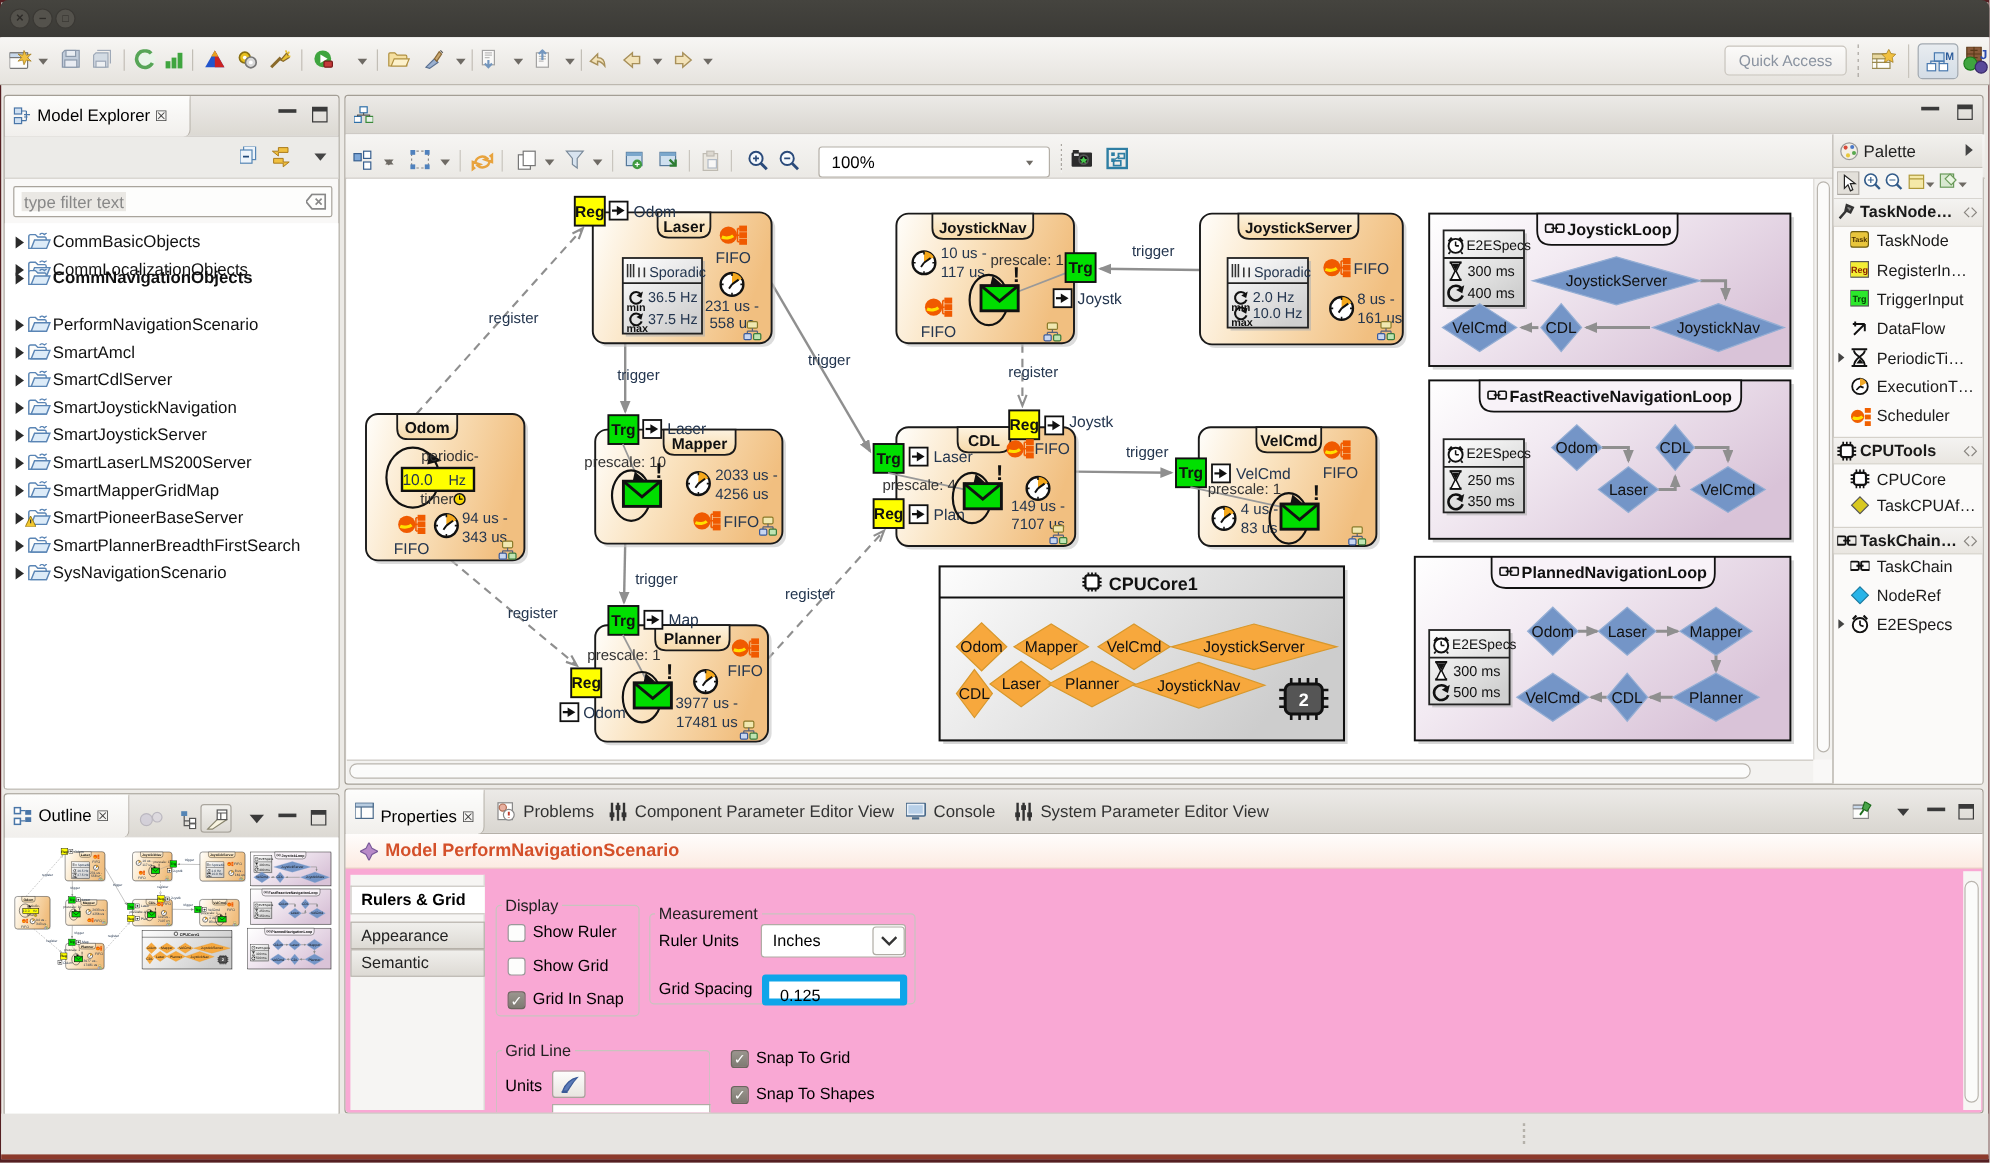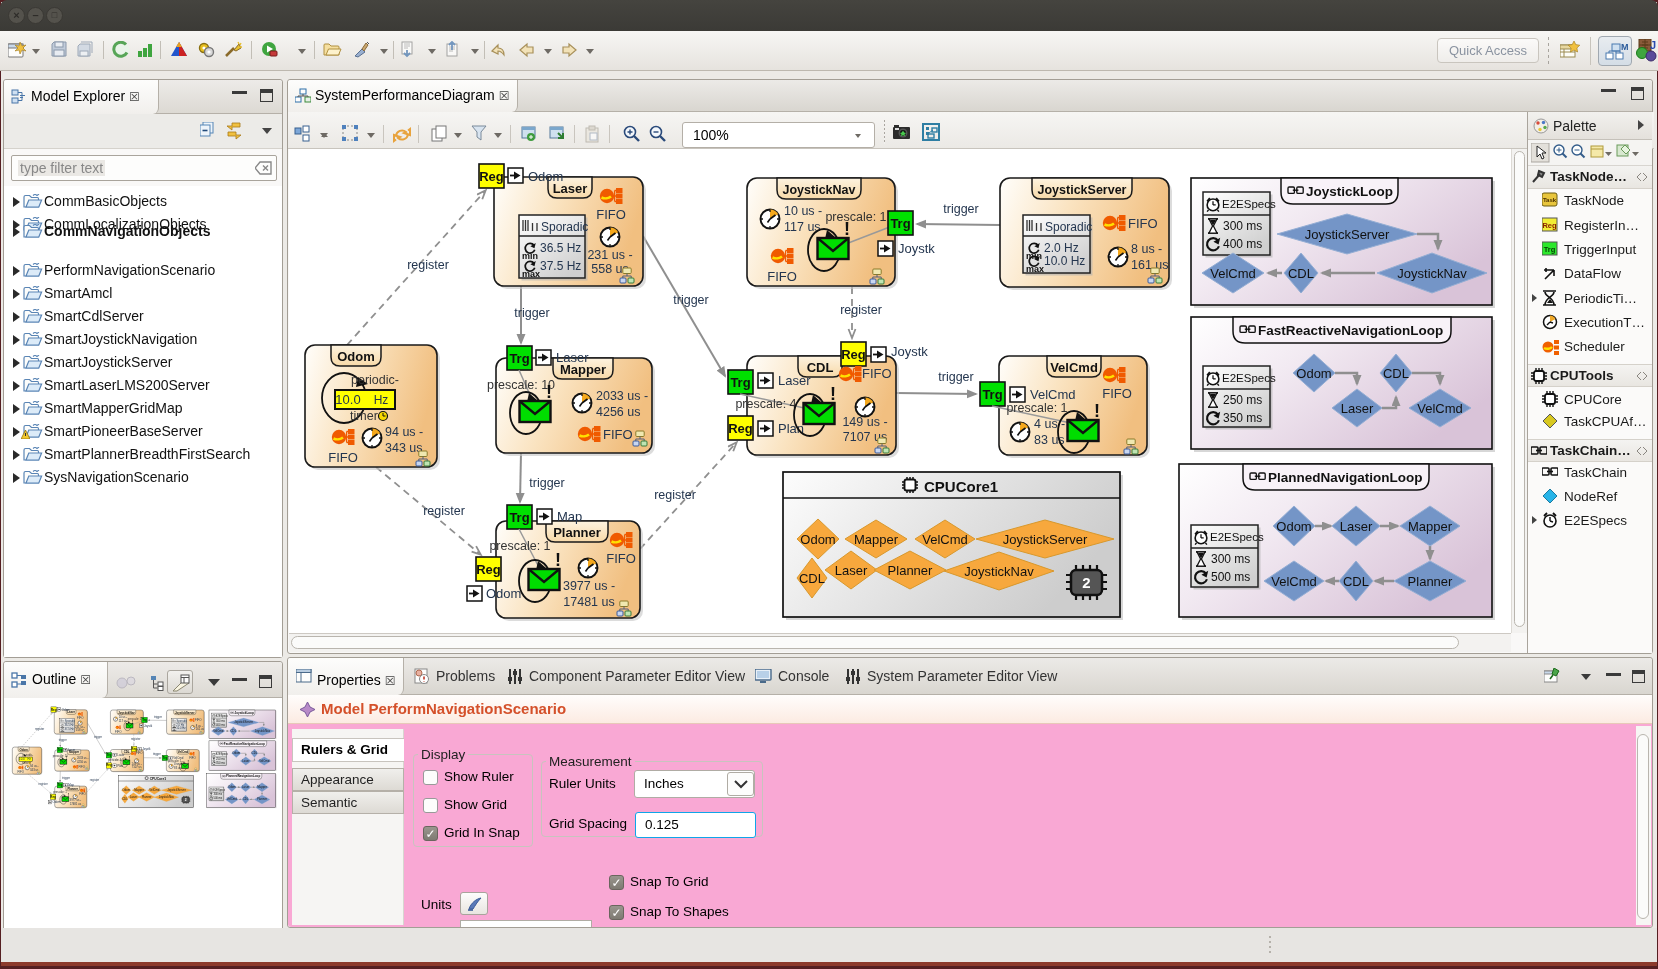--- a/index.html
+++ b/index.html
@@ -172,21 +172,20 @@
       <path d="M6 3 h6 M6 6 h6 M6 9 h6 M9 0 v12 M3 6 h12" stroke="#5a3a1a"></path>
     <circle cx="6" cy="14" r="5.5" fill="#3fa53f" stroke="#1a7a1a"></circle>
     <circle cx="15" cy="17" r="5" fill="#5a4a9a" stroke="#3a2a6a"></circle>
     <text x="14" y="10" font-size="11" font-weight="bold" fill="#2a4ab0">J</text>
   </svg>
 </div>
 
 <div class="panel" id="editor" style="left:287px; top:79px; width:1366px; height:575px;">
 
   <div class="ptabrow" style="height:32px;">
-    <div class="ptab" style="padding-left:27px; font-size:14px; height:32px;">SystemPerformanceDiagram <span style="color:#444; font-size:12px;">☒</span></div>
     <svg class="abs" style="left:7px; top:8px;" width="16" height="16" viewBox="0 0 16 16">
       <rect x="5" y="1" width="6" height="5" fill="#fdfdfd" stroke="#2d6fa8"></rect>
         <rect x="0" y="9" width="6" height="5" fill="#fdfdfd" stroke="#2d6fa8"></rect>
         <rect x="10" y="9" width="6" height="5" fill="#e8f0e8" stroke="#3a8a3a"></rect>
       <path d="M8 6 V8 M3 9 V8 H13 V9" stroke="#555" fill="none"></path>
     </svg>
     <div class="micon" style="left:1313px; top:9px; width:15px; height:12px; border-top:3px solid #3a3a3a;"></div>
     <div class="micon" style="left:1343px; top:7px; width:13px; height:13px; border:1.5px solid #3a3a3a; border-top:4px solid #3a3a3a;"></div>
   </div>
 
@@ -1160,24 +1159,27 @@
     <div class="abs" style="left:261px; top:52px; font-size:13.5px;">Ruler Units</div>
     <div class="abs" style="left:346px; top:46px; width:121px; height:28px; background:#fff; border:1px solid #b0aca4; border-radius:3px;">
       <div class="abs" style="left:9px; top:5px; font-size:13.5px;">Inches</div>
       <div class="abs" style="left:92px; top:1px; width:27px; height:24px; background:#fdfdfc; border:1px solid #b0aca4; border-radius:3px;">
         <svg class="abs" style="left:6px; top:7px;" width="14" height="9" viewBox="0 0 14 9">
             <path d="M1 1 L7 7 L13 1" fill="none" stroke="#333" stroke-width="2"></path>
           </svg>
       </div>
     </div>
     <div class="abs" style="left:261px; top:92px; font-size:13.5px;">Grid Spacing</div>
-    <div class="abs" style="left:347px; top:88px; width:121px; height:26px; background:#fff; border:1px solid #0ea5e9; border-radius:3px;">
+    <div class="abs" style="left:347px; top:88px; width:121px; height:26px; background:#fff; border:6px solid #0ea5e9; border-radius:3px;">
       <div class="abs" style="left:9px; top:4px; font-size:13.5px;">0.125</div>
     </div>
 
+    <fieldset class="abs" style="left:125px; top:144px; width:179px; height:59px; border:1px solid #c8c4be; border-radius:4px 4px 0 0; border-bottom:none;">
+      <legend style="font-size:13.5px; color:#222; padding:0 3px; margin-left:4px;">Grid Line</legend>
+    </fieldset>
     <div class="abs" style="left:133px; top:173px; font-size:13.5px;">Units</div>
     <div class="abs" style="left:172px; top:168px; width:28px; height:23px; background:linear-gradient(#fdfdfc,#e8e5e0); border:1px solid #a8a49c; border-radius:3px;">
       <svg class="abs" style="left:6px; top:4px;" width="16" height="14" viewBox="0 0 16 14">
           <path d="M2 12 C4 6 9 2 14 1 C10 5 8 9 6 12 z" fill="#5a7ab8" stroke="#3a5a98"></path>
           <path d="M1 13 h5" stroke="#3a5a98" stroke-width="1.6"></path>
         </svg>
     </div>
     <div class="abs" style="left:172px; top:196px; width:132px; height:7px; background:#fff; border:1px solid #b0aca4; border-bottom:none;"></div>
 
     <div class="abs" style="left:321px; top:151px; width:15px; height:15px; background:linear-gradient(#9a968e,#7e7a72); border:1px solid #6a665e; border-radius:3px; color:#fff; font-size:12px; line-height:14px; text-align:center;">✓</div>

